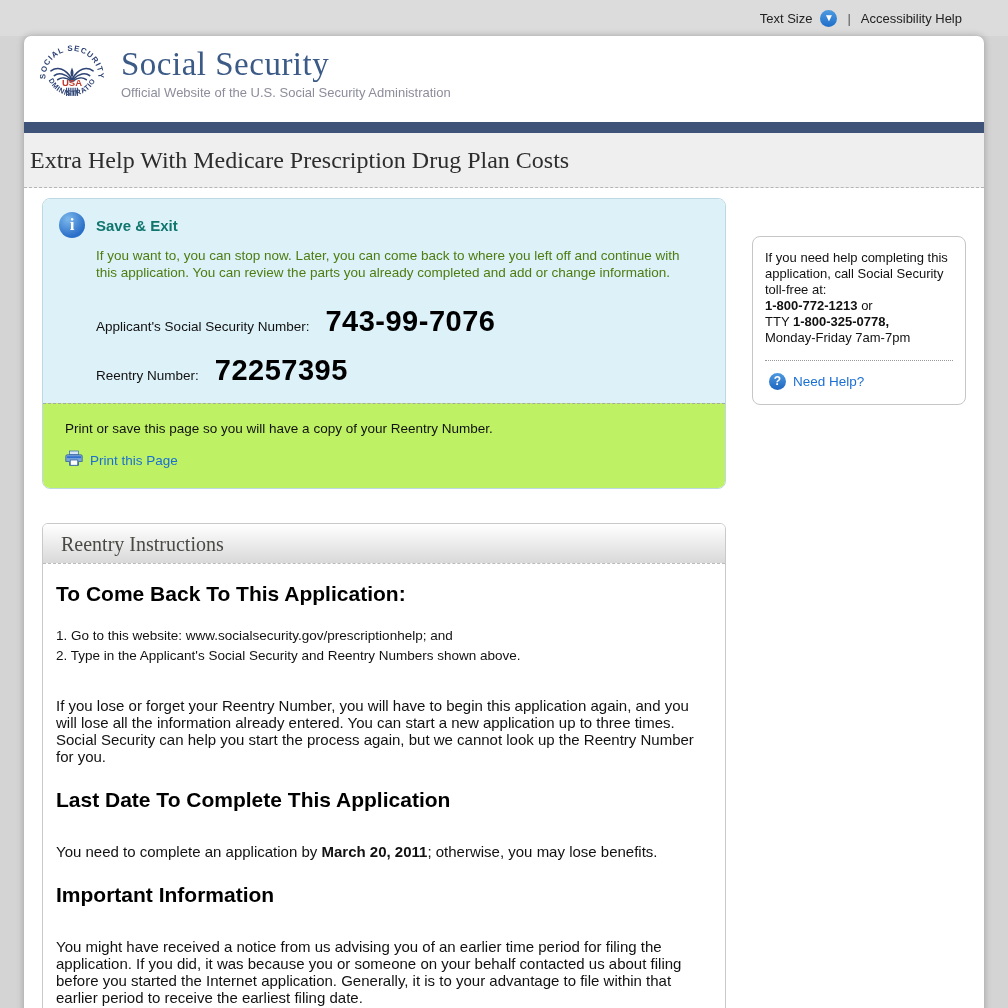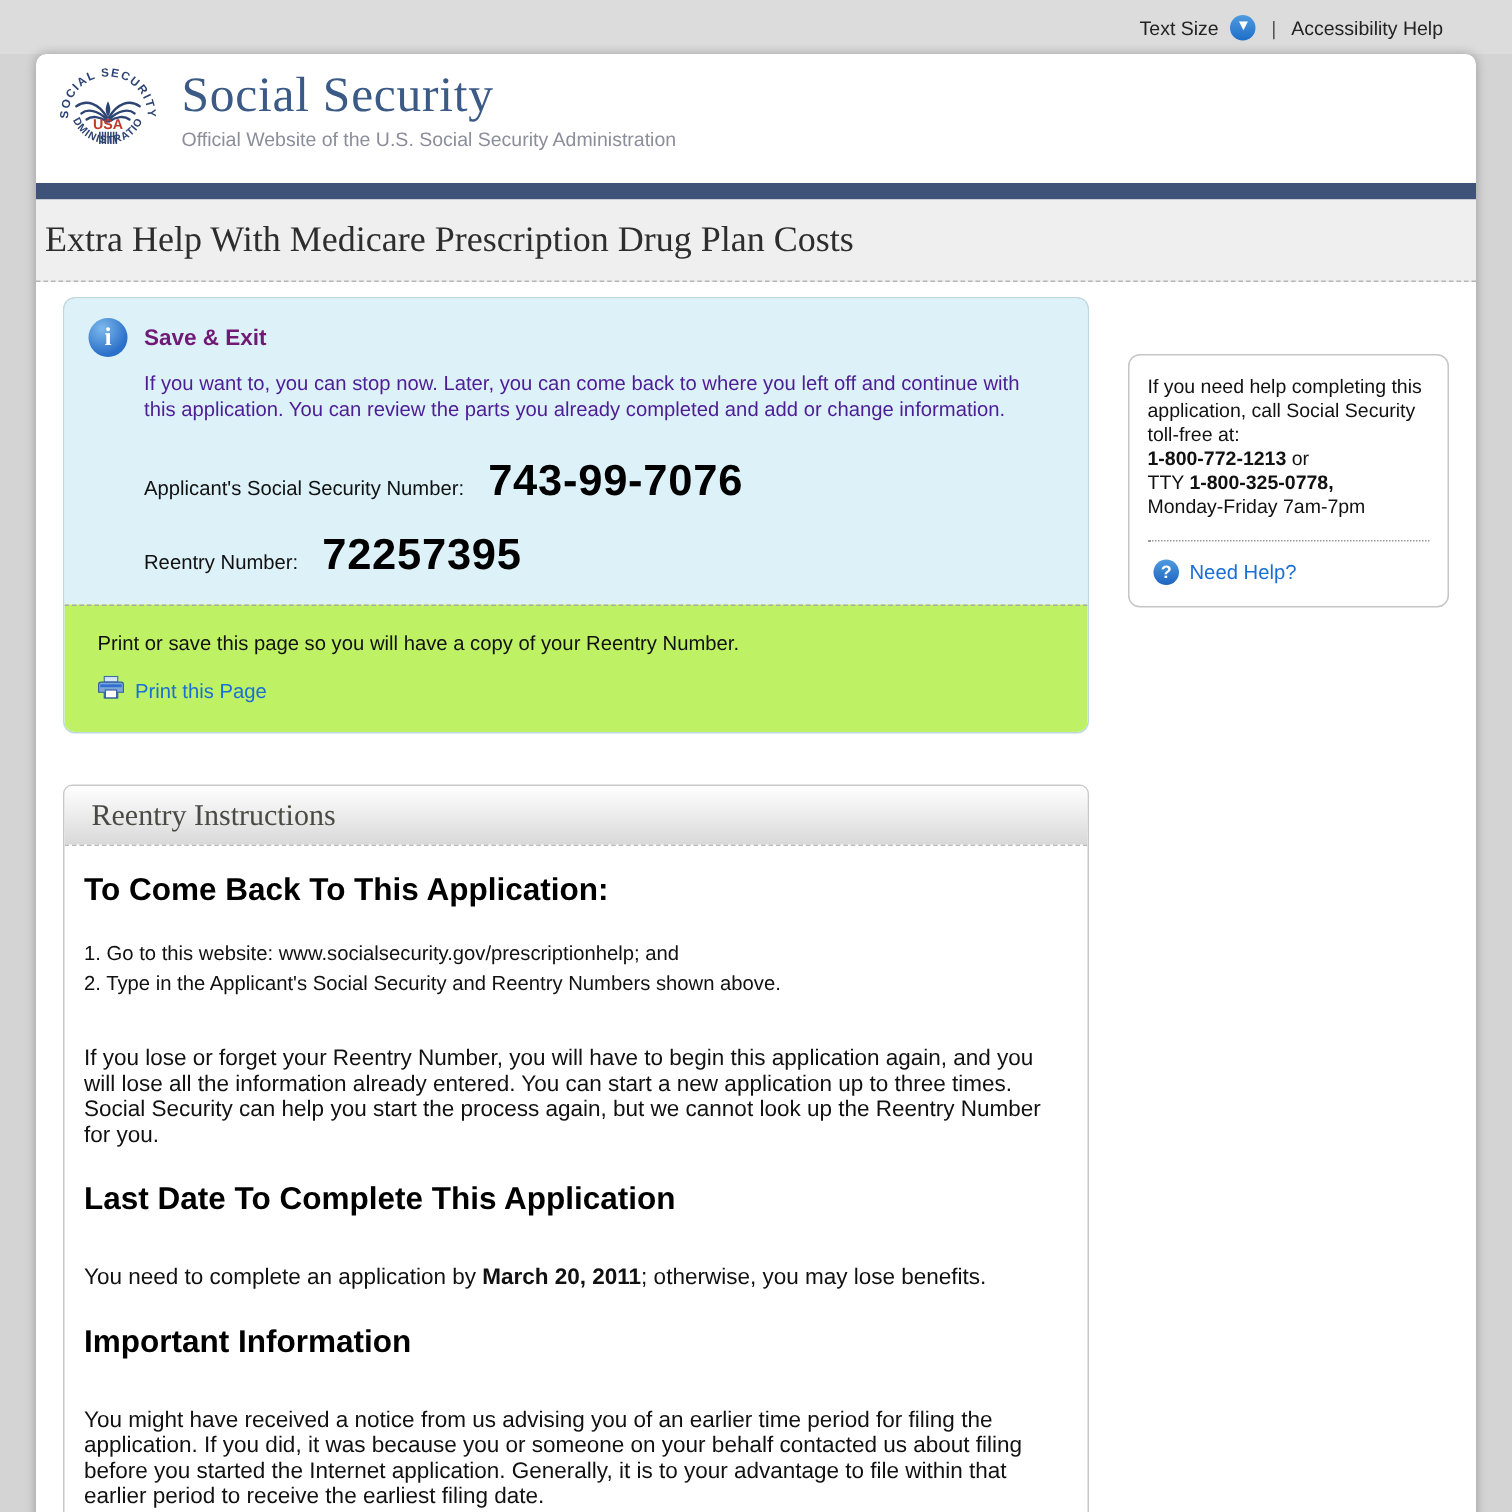--- a/index.html
+++ b/index.html
@@ -76,22 +76,22 @@
   }
   .save-top { background: #ddf1f8; padding: 13px 16px 16px; }
   .save-head-row { display: flex; align-items: center; }
   .info-icon {
     width: 26px; height: 26px; border-radius: 50%;
     background: radial-gradient(circle at 9px 7px, #7db9ec, #2a6fc9 70%);
     color: #fff; font-family: "Liberation Serif", serif;
     font-weight: bold; font-size: 17px; line-height: 26px; text-align: center;
     flex: 0 0 26px;
   }
-  .save-head { font-size: 15px; font-weight: bold; color: #701a75; margin-left: 11px; }
-  .save-desc { margin: 9px 0 0 37px; width: 606px; font-size: 13.5px; line-height: 17px; color: #4c1d95; }
+  .save-head { font-size: 15px; font-weight: bold; color: #0f766e; margin-left: 11px; }
+  .save-desc { margin: 9px 0 0 37px; width: 606px; font-size: 13.5px; line-height: 17px; color: #4d7c0f; }
   .num-row { display: flex; align-items: baseline; margin-left: 37px; }
   .num-row.ssn { margin-top: 24px; }
   .num-row.reentry { margin-top: 16px; }
   .num-label { font-size: 13.5px; color: #111; }
   .num-value { font-size: 29px; font-weight: bold; color: #000; margin-left: 16px; letter-spacing: .5px; }
   .save-bottom {
     background: #bef264;
     border-top: 1px dashed #a9a9a9;
     padding: 17px 22px 18px;
   }

